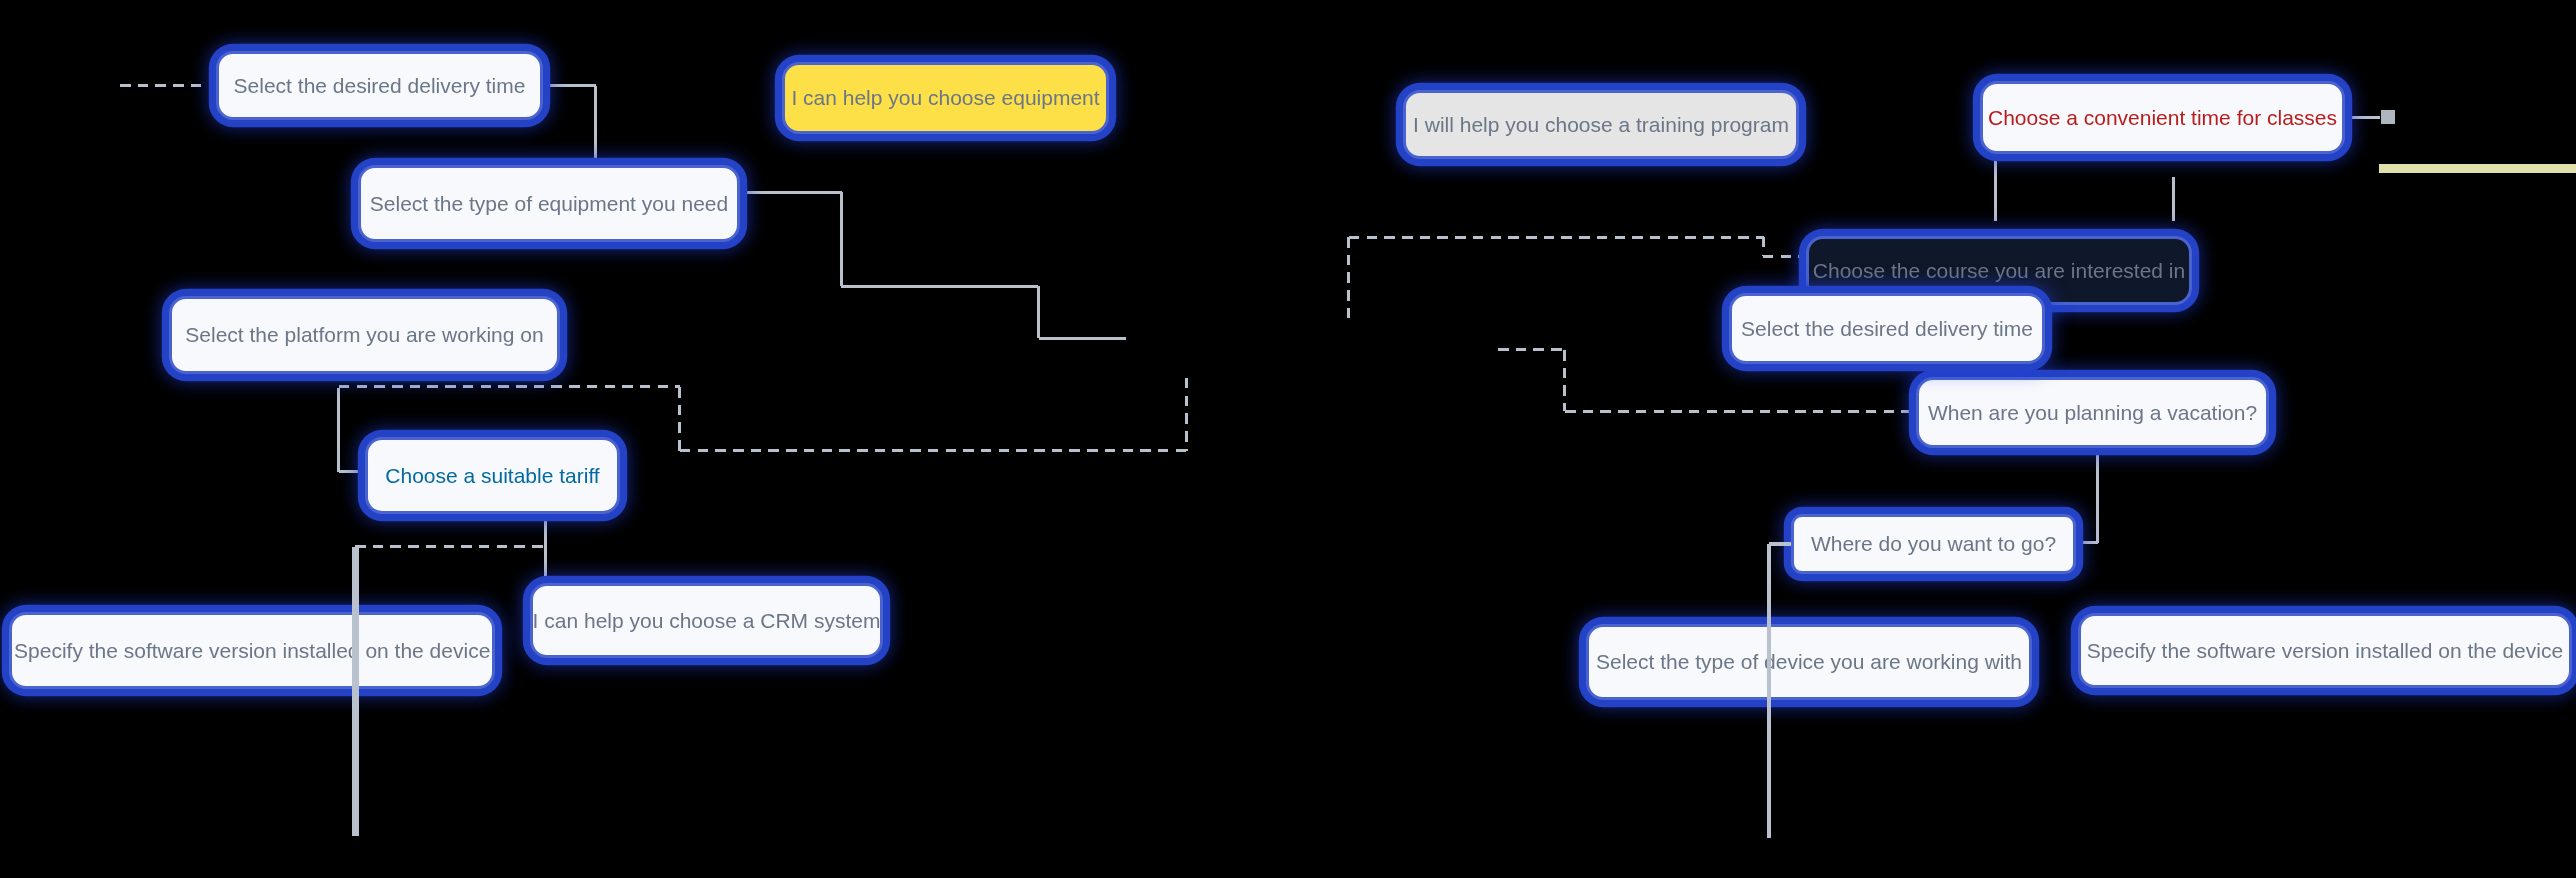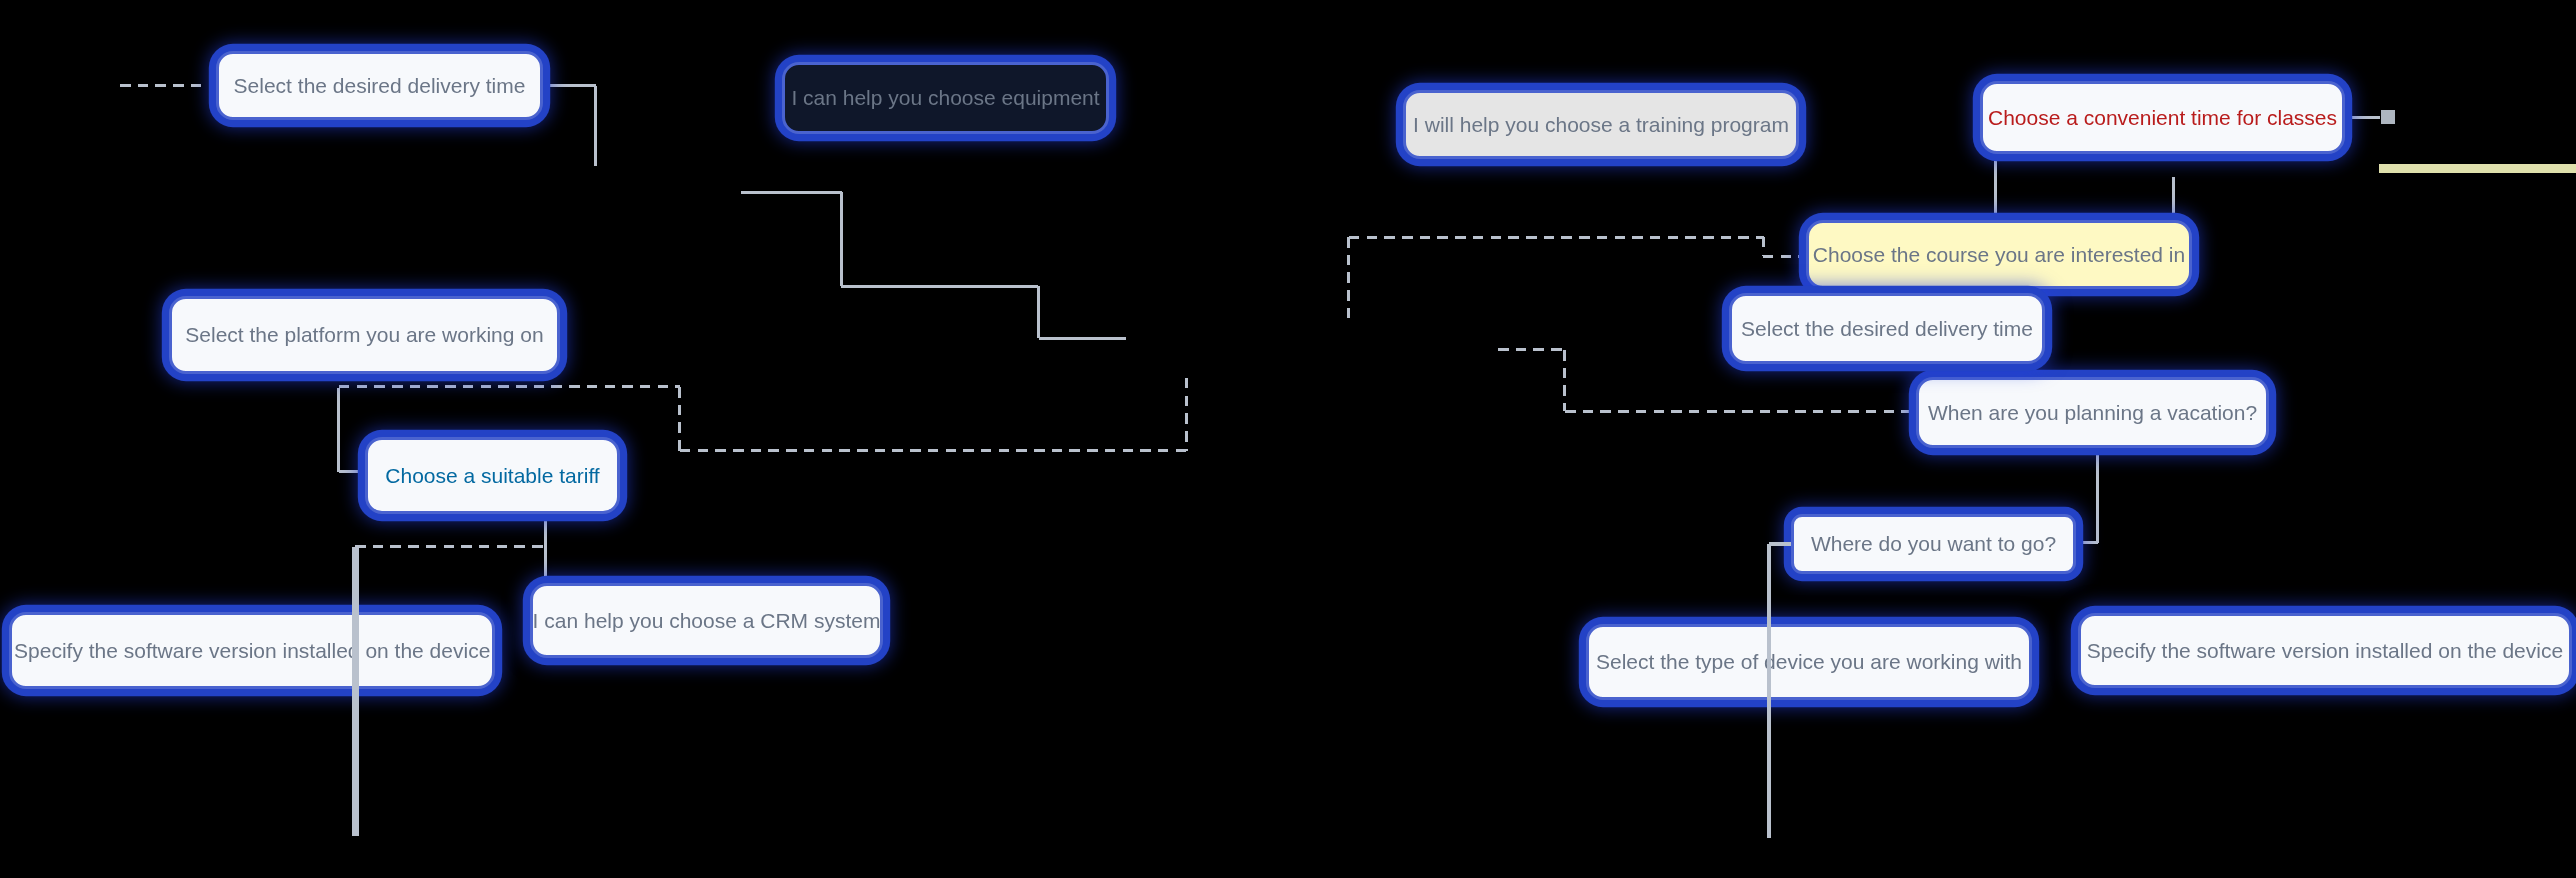--- a/index.html
+++ b/index.html
@@ -54,42 +54,45 @@
     <div class="seg" style="z-index: 2; left: 2172px; top: 177px; width: 3.3px; height: 44px; background: rgb(185, 193, 205);"></div>
     <div class="seg" style="z-index: 2; left: 2345px; top: 116px; width: 35px; height: 3.3px; background: rgb(185, 193, 205);"></div>
     <div class="seg" style="z-index: 2; left: 2096px; top: 449px; width: 3.3px; height: 94px; background: rgb(185, 193, 205);"></div>
     <div class="seg" style="z-index: 2; left: 2078px; top: 541px; width: 20px; height: 3.3px; background: rgb(185, 193, 205);"></div>
     <div class="seg" style="z-index: 40; left: 1769px; top: 542px; width: 22px; height: 3.9px; background: rgb(185, 193, 205);"></div>
     <div class="seg" style="z-index: 40; left: 1767px; top: 544px; width: 3.9px; height: 294px; background: rgb(185, 193, 205);"></div>
     <div class="seg" style="z-index: 2; left: 2379px; top: 164px; width: 197px; height: 9.2px; background: rgb(223, 224, 172);"></div>
     <div class="node" style="left: 216px; top: 51px; width: 327px; height: 69px; z-index: 10; background: rgb(247, 249, 252);">
       <span class="node-label" style="color: rgb(107, 118, 135);">Select the desired delivery time</span>
     </div>
-    <div class="node" style="left: 782px; top: 62px; width: 327px; height: 72px; z-index: 10; background: #0f172a;">
+    <div class="node" style="left: 782px; top: 62px; width: 327px; height: 72px; z-index: 10; background: #fde047;">
       <span class="node-label" style="color: rgb(107, 118, 135);">I can help you choose equipment</span>
+    </div>
+    <div class="node" style="left: 358px; top: 165px; width: 382px; height: 77px; z-index: 10; background: rgb(247, 249, 252);">
+      <span class="node-label" style="color: rgb(107, 118, 135);">Select the type of equipment you need</span>
     </div>
     <div class="node" style="left: 169px; top: 296px; width: 391px; height: 78px; z-index: 10; background: rgb(247, 249, 252);">
       <span class="node-label" style="color: rgb(107, 118, 135);">Select the platform you are working on</span>
     </div>
     <div class="node" style="left: 365px; top: 437px; width: 255px; height: 77px; z-index: 10; background: rgb(247, 249, 252);">
       <span class="node-label" style="color: #0369a1;">Choose a suitable tariff</span>
     </div>
     <div class="node" style="left: 9.2px; top: 612px; width: 486px; height: 77px; z-index: 10; background: rgb(247, 249, 252);">
       <span class="node-label" style="color: rgb(107, 118, 135);">Specify the software version installed on the device</span>
     </div>
     <div class="node" style="left: 530px; top: 583px; width: 353px; height: 75px; z-index: 10; background: rgb(247, 249, 252);">
       <span class="node-label" style="color: rgb(107, 118, 135);">I can help you choose a CRM system</span>
     </div>
     <div class="node" style="left: 1403px; top: 90px; width: 396px; height: 69px; z-index: 10; background: #e5e5e5;">
       <span class="node-label" style="color: rgb(107, 118, 135);">I will help you choose a training program</span>
     </div>
     <div class="node" style="left: 1980px; top: 81px; width: 365px; height: 73px; z-index: 10; background: rgb(247, 249, 252);">
       <span class="node-label" style="color: #b91c1c;">Choose a convenient time for classes</span>
     </div>
-    <div class="node" style="left: 1806px; top: 220px; width: 386px; height: 69px; z-index: 12; background: #fef9c3;">
+    <div class="node" style="left: 1806px; top: 236px; width: 386px; height: 69px; z-index: 12; background: #0f172a;">
       <span class="node-label" style="color: rgb(107, 118, 135);">Choose the course you are interested in</span>
     </div>
     <div class="node" style="left: 1729px; top: 293px; width: 316px; height: 71px; z-index: 30; background: rgb(247, 249, 252);">
       <span class="node-label" style="color: rgb(107, 118, 135);">Select the desired delivery time</span>
     </div>
     <div class="node" style="left: 1916px; top: 377px; width: 353px; height: 71px; z-index: 11; background: rgb(247, 249, 252);">
       <span class="node-label" style="color: rgb(107, 118, 135);">When are you planning a vacation?</span>
     </div>
     <div class="node" style="left: 1791px; top: 514px; width: 285px; height: 60px; z-index: 10; background: rgb(247, 249, 252); border-radius: 11px;">
       <span class="node-label" style="color: rgb(107, 118, 135);">Where do you want to go?</span>

